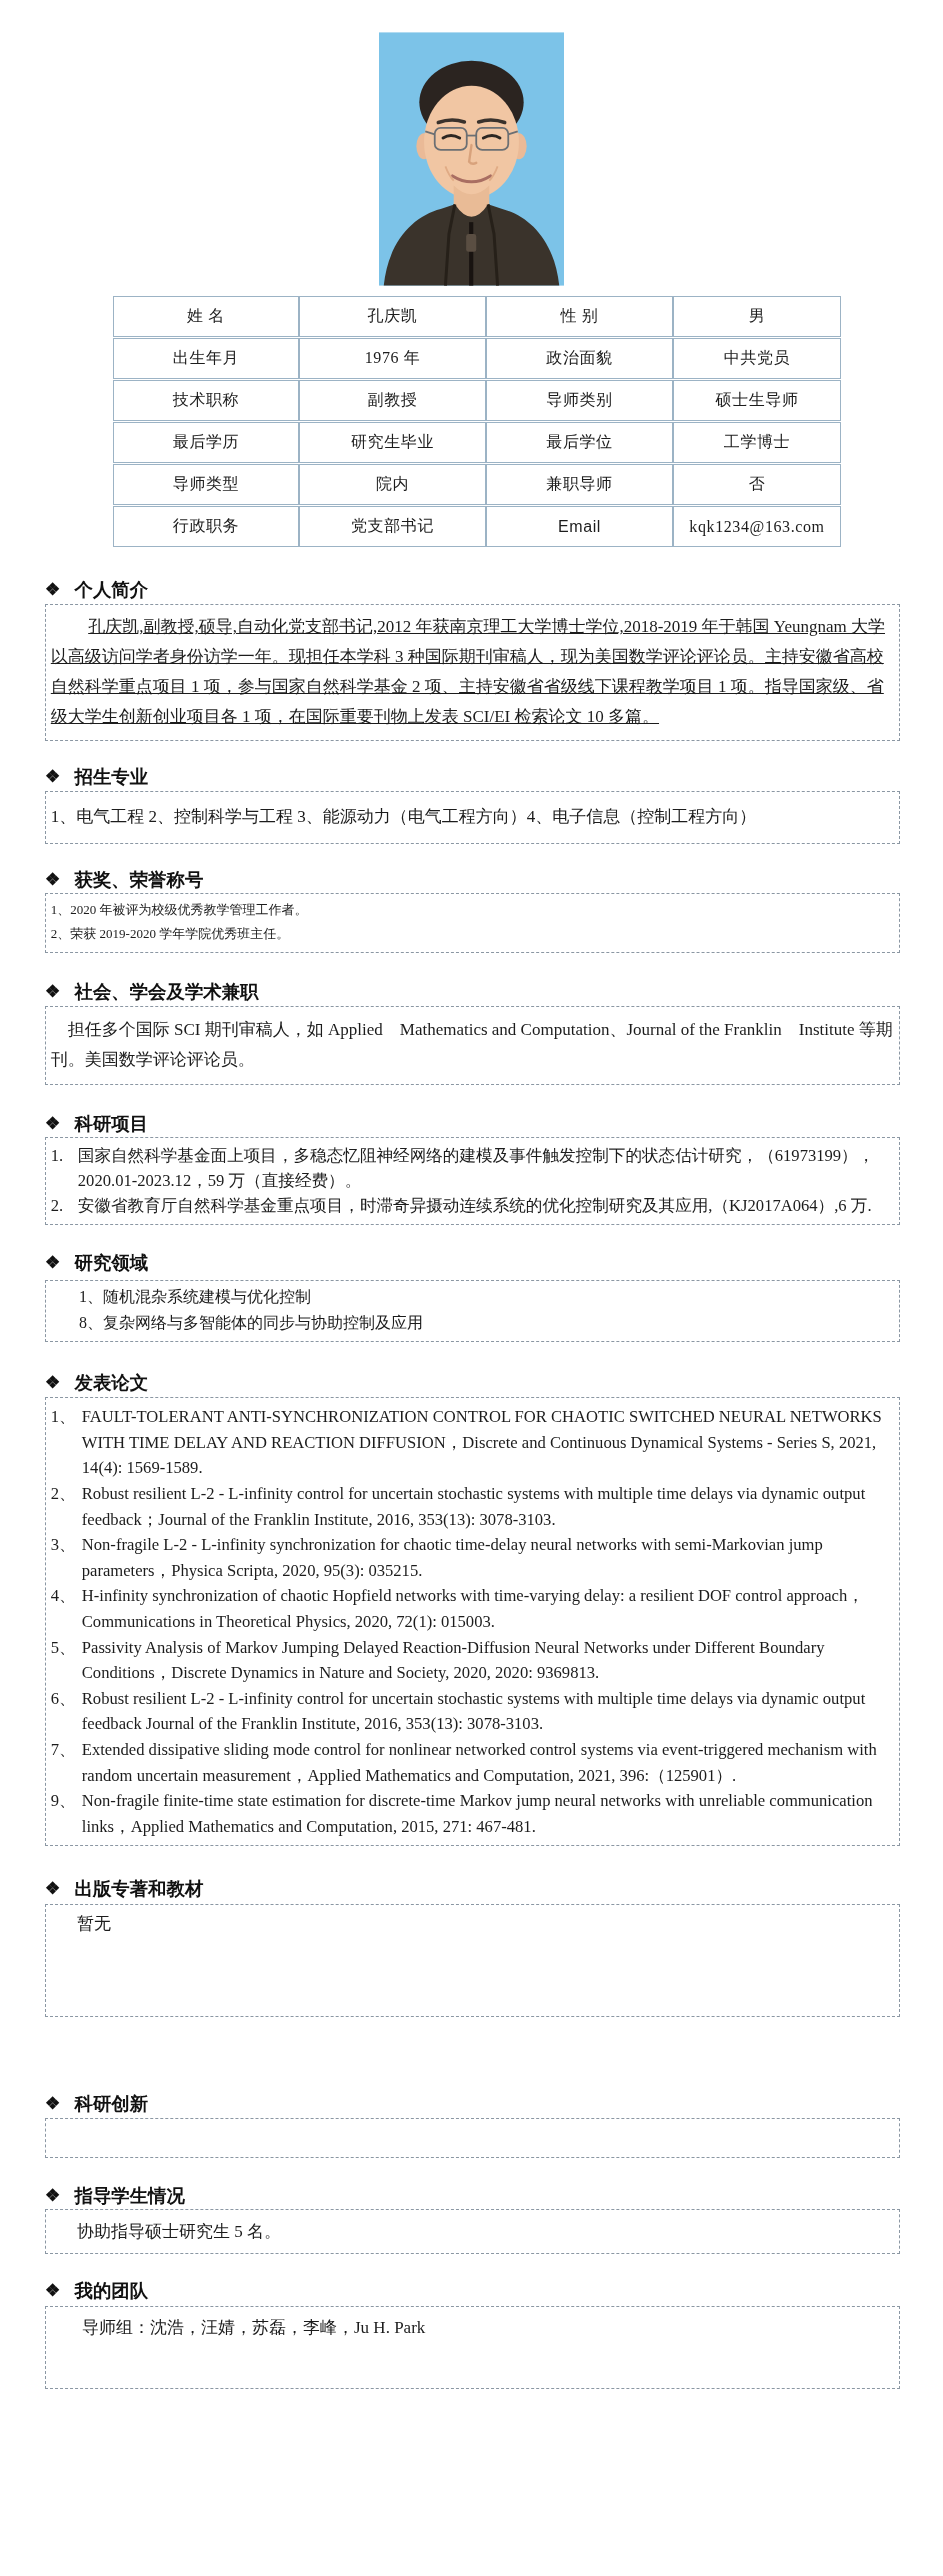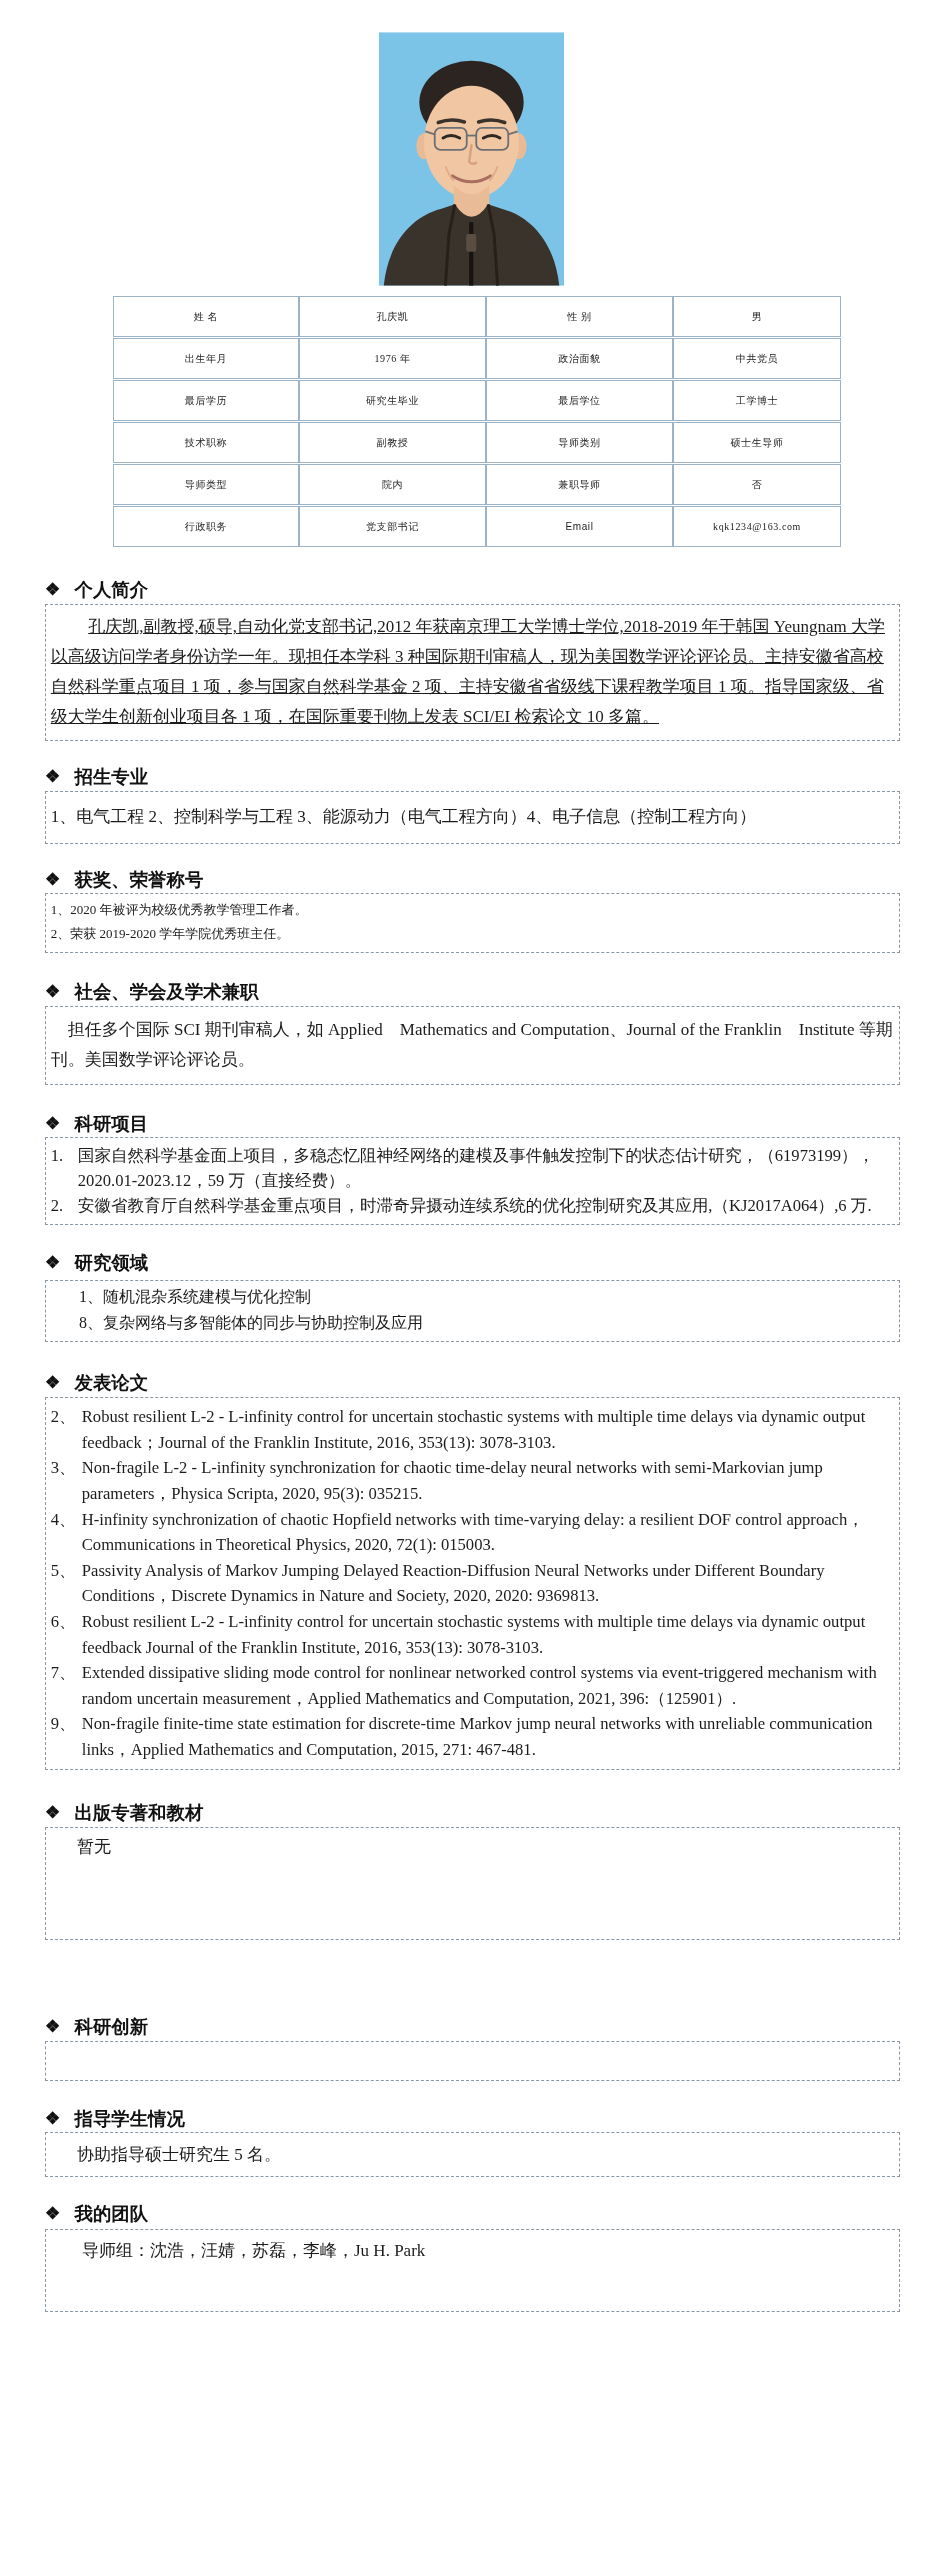--- a/index.html
+++ b/index.html
@@ -23,21 +23,21 @@
     border-collapse:separate;
     border-spacing:0 1.8px;
     table-layout:fixed;
   }
   table.info td{
     box-sizing:border-box;
     border:0.6px solid #9cb3c5;
     height:41px;
     text-align:center;
     vertical-align:middle;
-    font-size:10px;
+    font-size:16px;
     letter-spacing:0.6px;
     padding:0 2.4px;
     white-space:nowrap;
     overflow:hidden;
   }
   td.email-label{font-family:"Liberation Sans","DejaVu Sans",sans-serif;font-size:15px;letter-spacing:0;}
   td.email-value{font-size:15.5px;letter-spacing:0;}
   
   .sec-head{
     display:flex;align-items:center;gap:14.3px;
@@ -129,32 +129,32 @@
       <td>性 别</td>
       <td>男</td>
     </tr>
     <tr>
       <td>出生年月</td>
       <td>1976 年</td>
       <td>政治面貌</td>
       <td>中共党员</td>
     </tr>
     <tr>
+      <td>技术职称</td>
+      <td>副教授</td>
+      <td>导师类别</td>
+      <td>硕士生导师</td>
+    </tr>
+    <tr>
       <td>最后学历</td>
       <td>研究生毕业</td>
       <td>最后学位</td>
       <td>工学博士</td>
     </tr>
     <tr>
-      <td>技术职称</td>
-      <td>副教授</td>
-      <td>导师类别</td>
-      <td>硕士生导师</td>
-    </tr>
-    <tr>
       <td>导师类型</td>
       <td>院内</td>
       <td>兼职导师</td>
       <td>否</td>
     </tr>
     <tr>
       <td>行政职务</td>
       <td>党支部书记</td>
       <td class="email-label">Email</td>
       <td class="email-value">kqk1234@163.com</td>
@@ -211,20 +211,21 @@
 <div class="box b-fields">
   <p>1、随机混杂系统建模与优化控制</p>
   <p>8、复杂网络与多智能体的同步与协助控制及应用</p>
 </div>
 
 <div class="sec-head h-pubs">
   <span class="bullet">❖</span>
   <span>发表论文</span>
 </div>
 <div class="box b-pubs">
+  <div class="pub-item"><span class="num">1、</span><span>FAULT-TOLERANT ANTI-SYNCHRONIZATION CONTROL FOR CHAOTIC SWITCHED NEURAL NETWORKS WITH TIME DELAY AND REACTION DIFFUSION，Discrete and Continuous Dynamical Systems - Series S, 2021, 14(4): 1569-1589.</span></div>
   <div class="pub-item"><span class="num">2、</span><span>Robust resilient L-2 - L-infinity control for uncertain stochastic systems with multiple time delays via dynamic output feedback；Journal of the Franklin Institute, 2016, 353(13): 3078-3103.</span></div>
   <div class="pub-item"><span class="num">3、</span><span>Non-fragile L-2 - L-infinity synchronization for chaotic time-delay neural networks with semi-Markovian jump parameters，Physica Scripta, 2020, 95(3): 035215.</span></div>
   <div class="pub-item"><span class="num">4、</span><span>H-infinity synchronization of chaotic Hopfield networks with time-varying delay: a resilient DOF control approach，Communications in Theoretical Physics, 2020, 72(1): 015003.</span></div>
   <div class="pub-item"><span class="num">5、</span><span>Passivity Analysis of Markov Jumping Delayed Reaction-Diffusion Neural Networks under Different Boundary Conditions，Discrete Dynamics in Nature and Society, 2020, 2020: 9369813.</span></div>
   <div class="pub-item"><span class="num">6、</span><span>Robust resilient L-2 - L-infinity control for uncertain stochastic systems with multiple time delays via dynamic output feedback Journal of the Franklin Institute, 2016, 353(13): 3078-3103.</span></div>
   <div class="pub-item"><span class="num">7、</span><span>Extended dissipative sliding mode control for nonlinear networked control systems via event-triggered mechanism with random uncertain measurement，Applied Mathematics and Computation, 2021, 396:（125901）.</span></div>
   <div class="pub-item"><span class="num">9、</span><span>Non-fragile finite-time state estimation for discrete-time Markov jump neural networks with unreliable communication links，Applied Mathematics and Computation, 2015, 271: 467-481.</span></div>
 </div>
 
 <div class="sec-head h-books">

